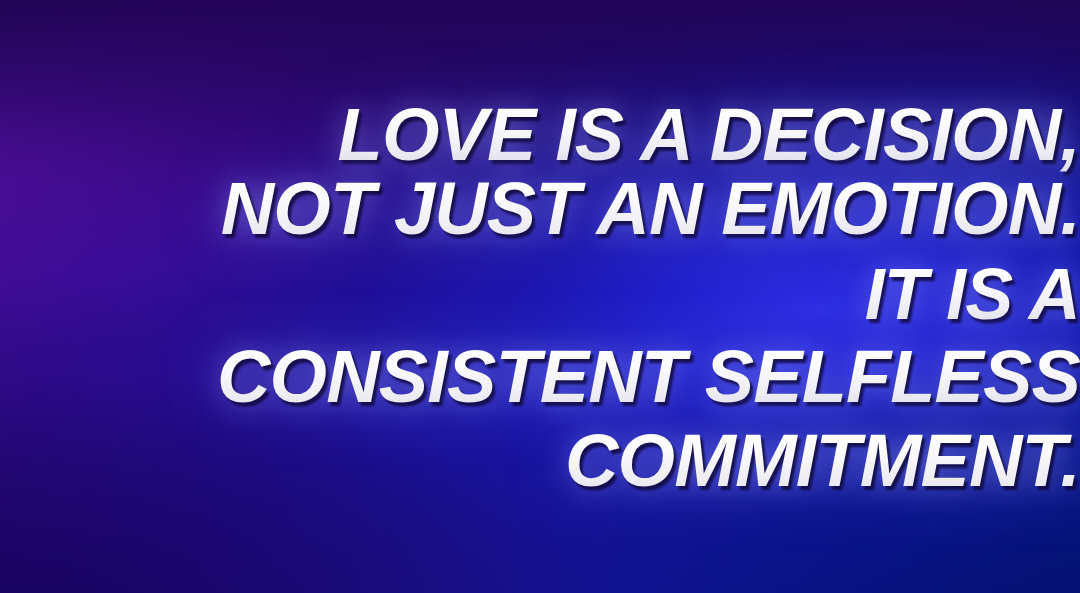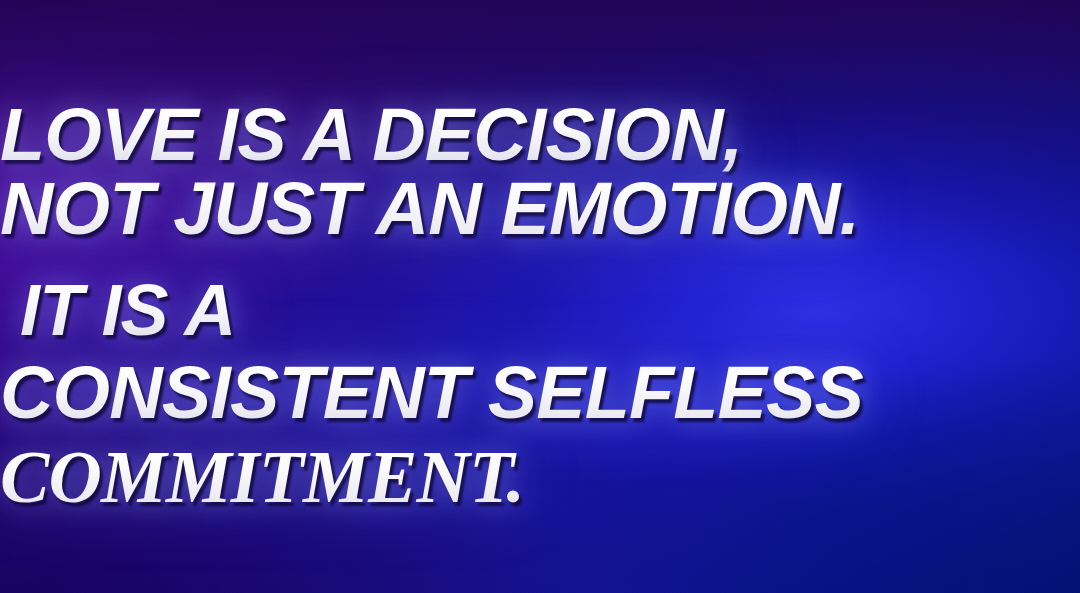--- a/index.html
+++ b/index.html
@@ -104,24 +104,24 @@
     background:
       radial-gradient(72% 54% at 99% 100%,
         rgba(3, 16, 118, 0.72) 0%,
         rgba(4, 18, 116, 0.38) 40%,
         rgba(5, 20, 112, 0) 74%);
   }
 
   
   .quote-block {
     position: absolute;
-    left: 0;
+    left: 16px;
     right: 0;
     top: 98px;
-    text-align: left;
+    text-align: right;
     z-index: 5;
     user-select: none;
   }
 
   .quote-line {
     display: block;
     color: #f4f3f7;
     font-family: "Liberation Sans", sans-serif;
     font-weight: 700;
     font-style: italic;
@@ -134,23 +134,23 @@
     background-clip: text;
     -webkit-text-fill-color: transparent;
     filter:
       drop-shadow(3px 4px 1px rgba(14, 6, 54, 0.78))
       drop-shadow(0 0 14px rgba(150, 160, 255, 0.42))
       drop-shadow(0 0 30px rgba(110, 120, 250, 0.26));
   }
 
   .line-1 { font-size: 74px; }
   .line-2 { font-size: 74px; }
-  .line-3 { font-size: 72px; margin-top: 28px; padding-left: 20px; }
+  .line-3 { font-size: 72px; margin-top: 12px; padding-left: 20px; }
   .line-4 { font-size: 74px; margin-top: 10px; text-decoration: underline; }
-  .line-5 { font-size: 74px; margin-top: 10px; font-family: Liberation Serif, serif; }
+  .line-5 { font-size: 74px; margin-top: 10px; }
 </style>
 </head>
 <body>
 
 <div id="poster">
 
   <div class="bg-layer bg-base"></div>
   <div class="bg-layer bg-purple-left"></div>
   <div class="bg-layer bg-top-dark"></div>
   <div class="bg-layer bg-blue-wash"></div>

